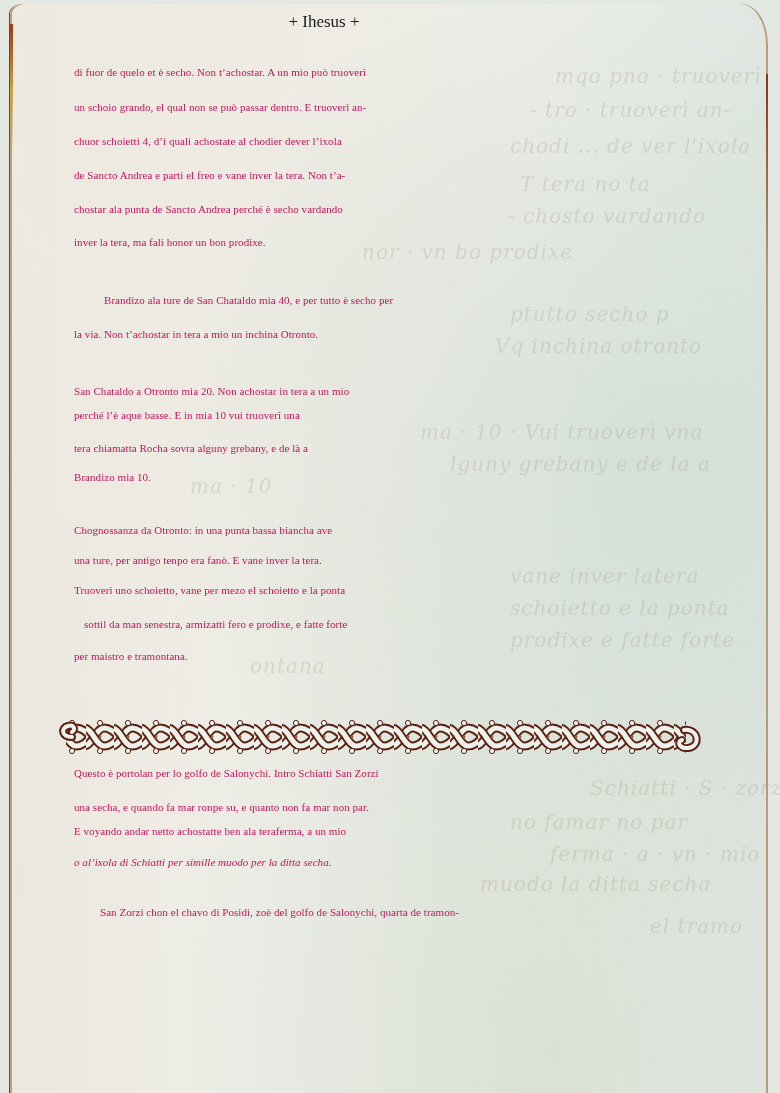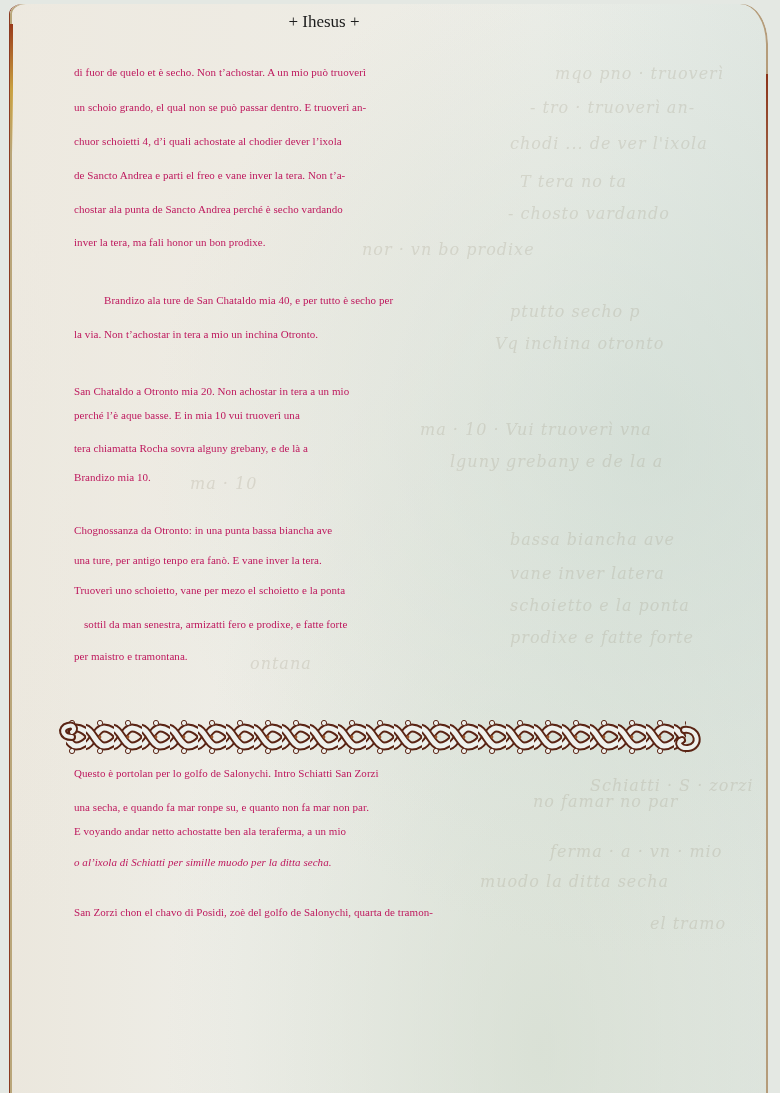--- a/index.html
+++ b/index.html
@@ -44,21 +44,21 @@
       position: absolute;
       right: 0; top: 70px;
       width: 2px; height: 200px;
       background: linear-gradient(180deg, #8b3218, rgba(139,50,24,0));
     }
     .ghost {
       position: absolute;
       font-family: "DejaVu Serif", serif;
       font-style: italic;
       color: rgba(150, 140, 120, 0.22);
-      font-size: 16px;
+      font-size: 20px;
       white-space: nowrap;
       letter-spacing: 1px;
       pointer-events: none;
     }
     .header {
       position: absolute;
       top: 12px;
       left: 0;
       width: 648px;
       text-align: center;
@@ -91,27 +91,26 @@
   <div class="ghost" style="left:520px;top:94px;">- tro · truoverì an-</div>
   <div class="ghost" style="left:500px;top:130px;">chodi ... de ver l'ixola</div>
   <div class="ghost" style="left:510px;top:168px;">T  tera   no ta</div>
   <div class="ghost" style="left:498px;top:200px;">- chosto  vardando</div>
   <div class="ghost" style="left:352px;top:236px;">nor · vn  bo  prodixe</div>
   <div class="ghost" style="left:500px;top:298px;">ptutto  secho  p</div>
   <div class="ghost" style="left:485px;top:330px;">Vq  inchina  otronto</div>
   <div class="ghost" style="left:410px;top:416px;">ma · 10 · Vui  truoverì  vna</div>
   <div class="ghost" style="left:440px;top:448px;">lguny  grebany  e de la a</div>
   <div class="ghost" style="left:180px;top:470px;">ma · 10</div>
-  <div class="ghost" style="left:500px;top:526px;">bassa  biancha  ave</div>
   <div class="ghost" style="left:500px;top:560px;">vane  inver  latera</div>
   <div class="ghost" style="left:500px;top:592px;">schoietto  e la ponta</div>
   <div class="ghost" style="left:500px;top:624px;">prodixe  e fatte  forte</div>
   <div class="ghost" style="left:240px;top:650px;">ontana</div>
   <div class="ghost" style="left:580px;top:772px;">Schiatti · S · zorzi</div>
-  <div class="ghost" style="left:500px;top:788px;margin-left:23px;">no  famar  no par</div>
+  <div class="ghost" style="left:500px;top:806px;">no  famar  no par</div>
   <div class="ghost" style="left:540px;top:838px;">ferma · a · vn · mio</div>
   <div class="ghost" style="left:470px;top:868px;">muodo  la ditta  secha</div>
   <div class="ghost" style="left:640px;top:910px;">el tramo</div>
 </div>
 
 <div class="header">+ Ihesus +</div>
 
 <div>
   <div class="text" style="top:66px;">di fuor de quelo et è secho. Non t’achostar. A un mio può truoverì</div>
   <div class="text" style="top:101px;">un schoio grando, el qual non se può passar dentro. E truoverì an-</div>
@@ -161,14 +160,14 @@
 </svg>
 
 <div>
   <div class="text" style="top:767px;">Questo è portolan per lo golfo de Salonychi. Intro Schiatti San Zorzi</div>
   <div class="text" style="top:801px;">una secha, e quando fa mar ronpe su, e quanto non fa mar non par.</div>
   <div class="text" style="top:825px;">E voyando andar netto achostatte ben ala teraferma, a un mio</div>
   <div class="text" style="top:856px;font-style:italic;">o al’ixola di Schiatti per simille muodo per la ditta secha.</div>
 </div>
 
 <div>
-  <div class="text" style="top:906px;">San Zorzi chon el chavo di Posidi, zoè del golfo de Salonychi, quarta de tramon-</div>
+  <div class="text" style="top:906px;margin-left:26px;">San Zorzi chon el chavo di Posidi, zoè del golfo de Salonychi, quarta de tramon-</div>
 </div>
 
 </body></html>

